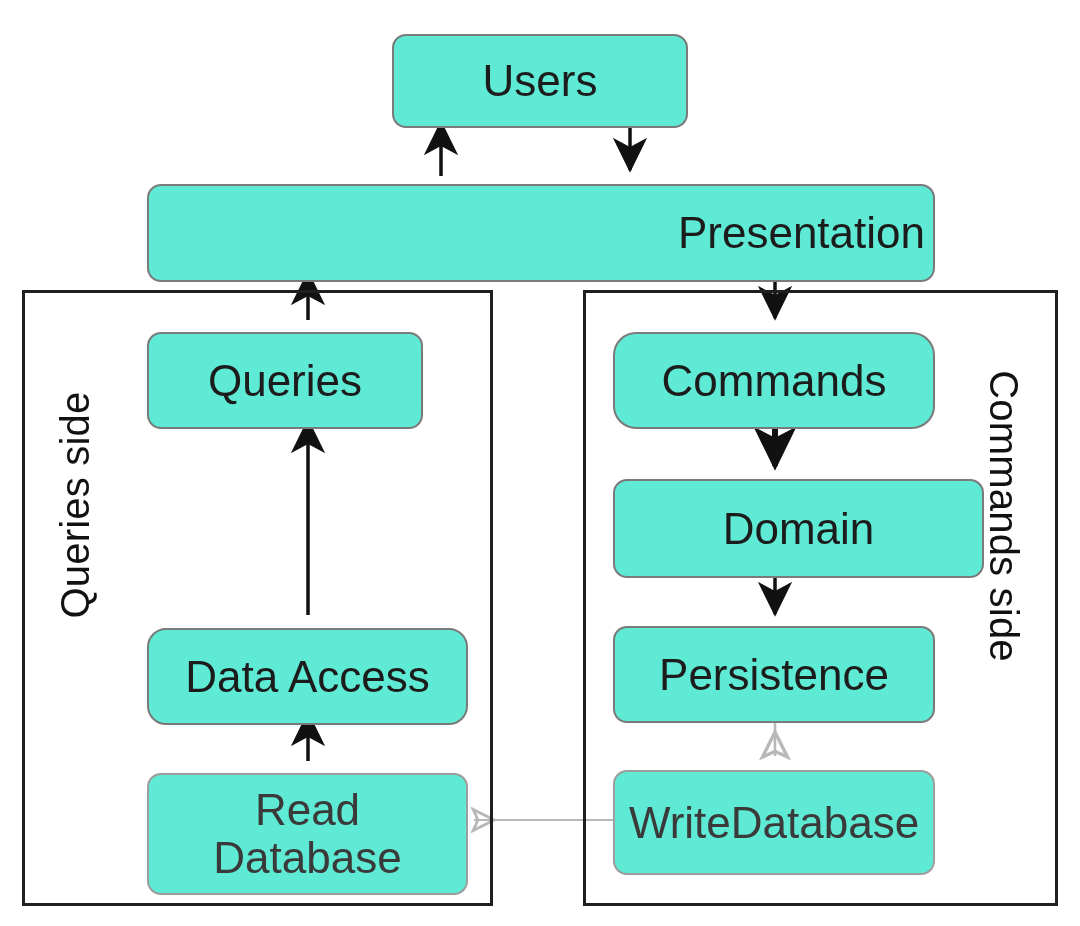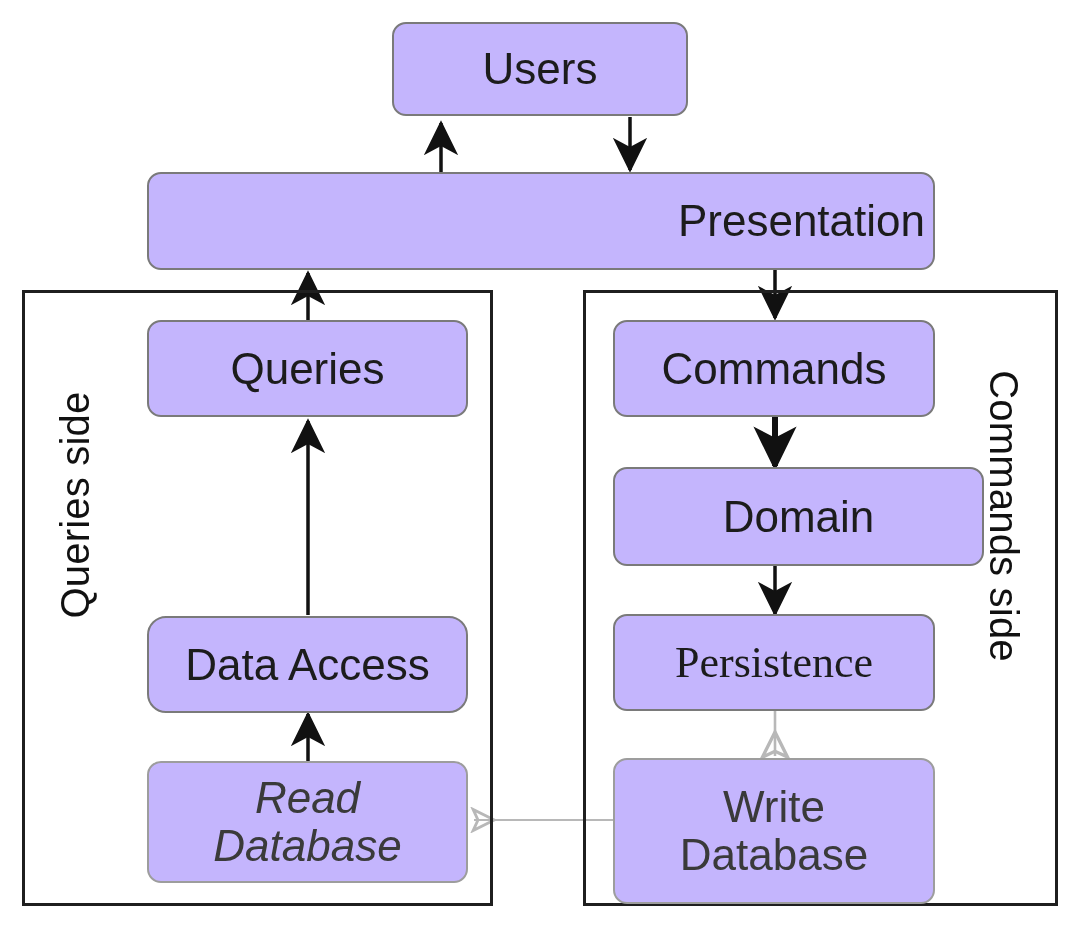--- a/index.html
+++ b/index.html
@@ -33,31 +33,32 @@
     letter-spacing: 0.2px;
     transform-origin: 50% 50%;
   }
   .group-label.rot-left  { transform: translate(-50%, -50%) rotate(-90deg); }
   .group-label.rot-right { transform: translate(-50%, -50%) rotate(90deg); }
 
   
   .node {
     position: absolute;
     box-sizing: border-box;
-    background: #c4b5fd;
+    background: #5eead4;
     border: 2px solid #7a7a7a;
     border-radius: 14px;
     display: flex;
     align-items: center;
     justify-content: center;
     text-align: center;
     color: #1c1c1c;
     font-size: 44px;
     line-height: 1.08;
     padding: 6px 8px;
+    margin-top: 12px;
   }
   .node.muted {
     border-color: #9d9d9d;
     color: #3a3a3a;
   }
   .node .label { display: block; }
 
   
   #wires {
     position: absolute;
@@ -134,43 +135,43 @@
   <div class="group-label rot-right" style="left:1003px; top:516px;">Commands side</div>
 
   <div class="node" style="left:392px; top:22px; width:296px; height:94px;">
     <span class="label">Users</span>
   </div>
 
   <div class="node" style="left:147px; top:172px; width:788px; height:98px;justify-content:flex-end;">
     <span class="label">Presentation</span>
   </div>
 
-  <div class="node" style="left:147px; top:320px; width:321px; height:97px;">
+  <div class="node" style="left:147px; top:320px; width:276px; height:97px;">
     <span class="label">Queries</span>
   </div>
 
   <div class="node" style="left:147px; top:616px; width:321px; height:97px;border-radius:19px;">
     <span class="label">Data Access</span>
   </div>
 
-  <div class="node muted" style="left:147px; top:761px; width:321px; height:122px; flex-direction:column;font-style:italic;">
+  <div class="node muted" style="left:147px; top:761px; width:321px; height:122px; flex-direction:column;">
     <span class="label">Read</span>
     <span class="label">Database</span>
   </div>
 
-  <div class="node" style="left:613px; top:320px; width:322px; height:97px;">
+  <div class="node" style="left:613px; top:320px; width:322px; height:97px;border-radius:23px;">
     <span class="label">Commands</span>
   </div>
 
   <div class="node" style="left:613px; top:467px; width:371px; height:99px;">
     <span class="label">Domain</span>
   </div>
 
-  <div class="node" style="left:613px; top:614px; width:322px; height:97px;font-family:Liberation Serif, serif;">
+  <div class="node" style="left:613px; top:614px; width:322px; height:97px;">
     <span class="label">Persistence</span>
   </div>
 
-  <div class="node muted" style="left:613px; top:758px; width:322px; height:146px; flex-direction:column;">
+  <div class="node muted" style="left:613px; top:758px; width:322px; height:105px; ">
     <span class="label">Write</span>
     <span class="label">Database</span>
   </div>
 
 </div>
 
 </body></html>

